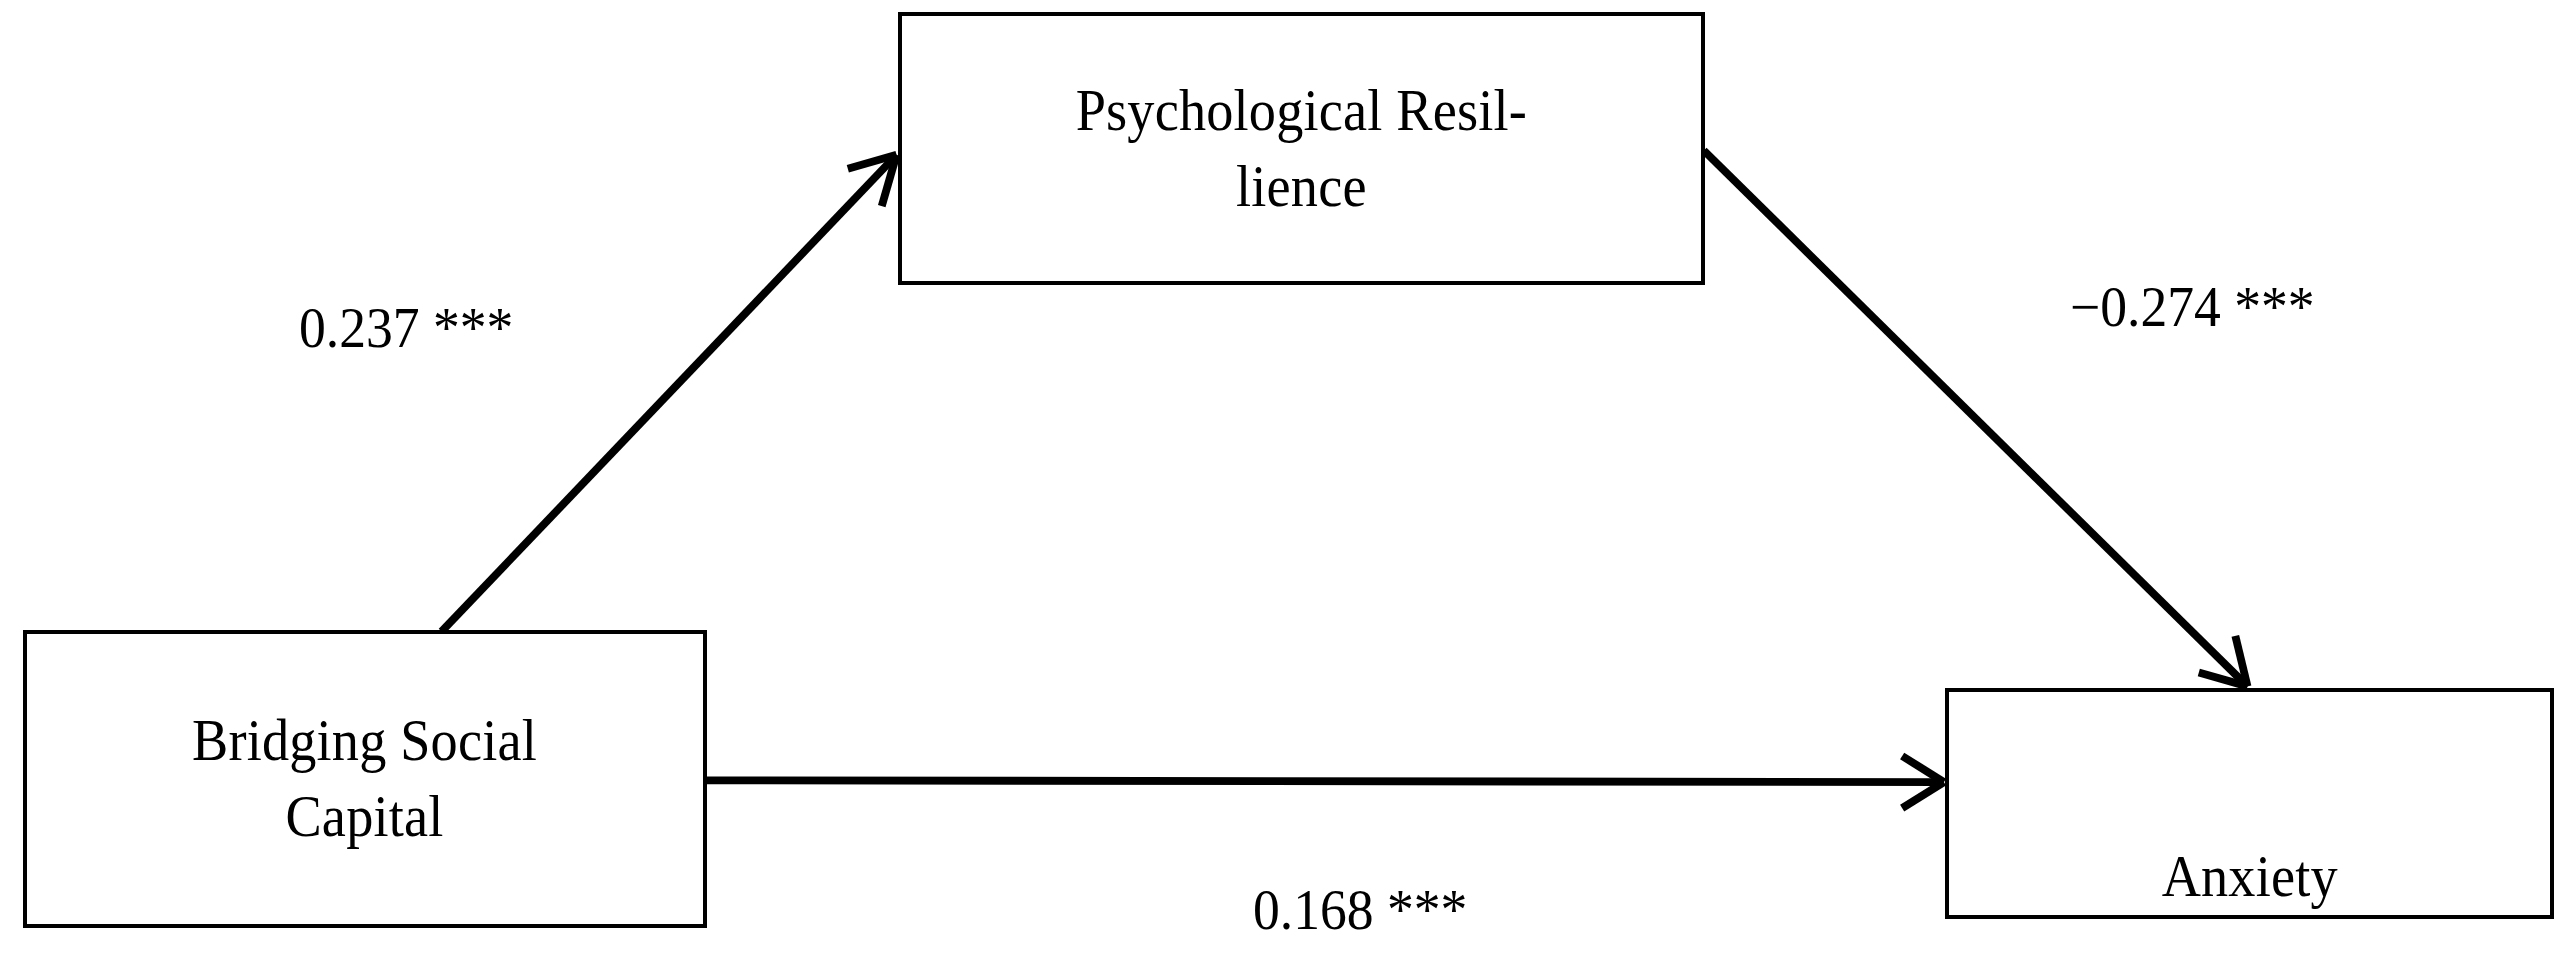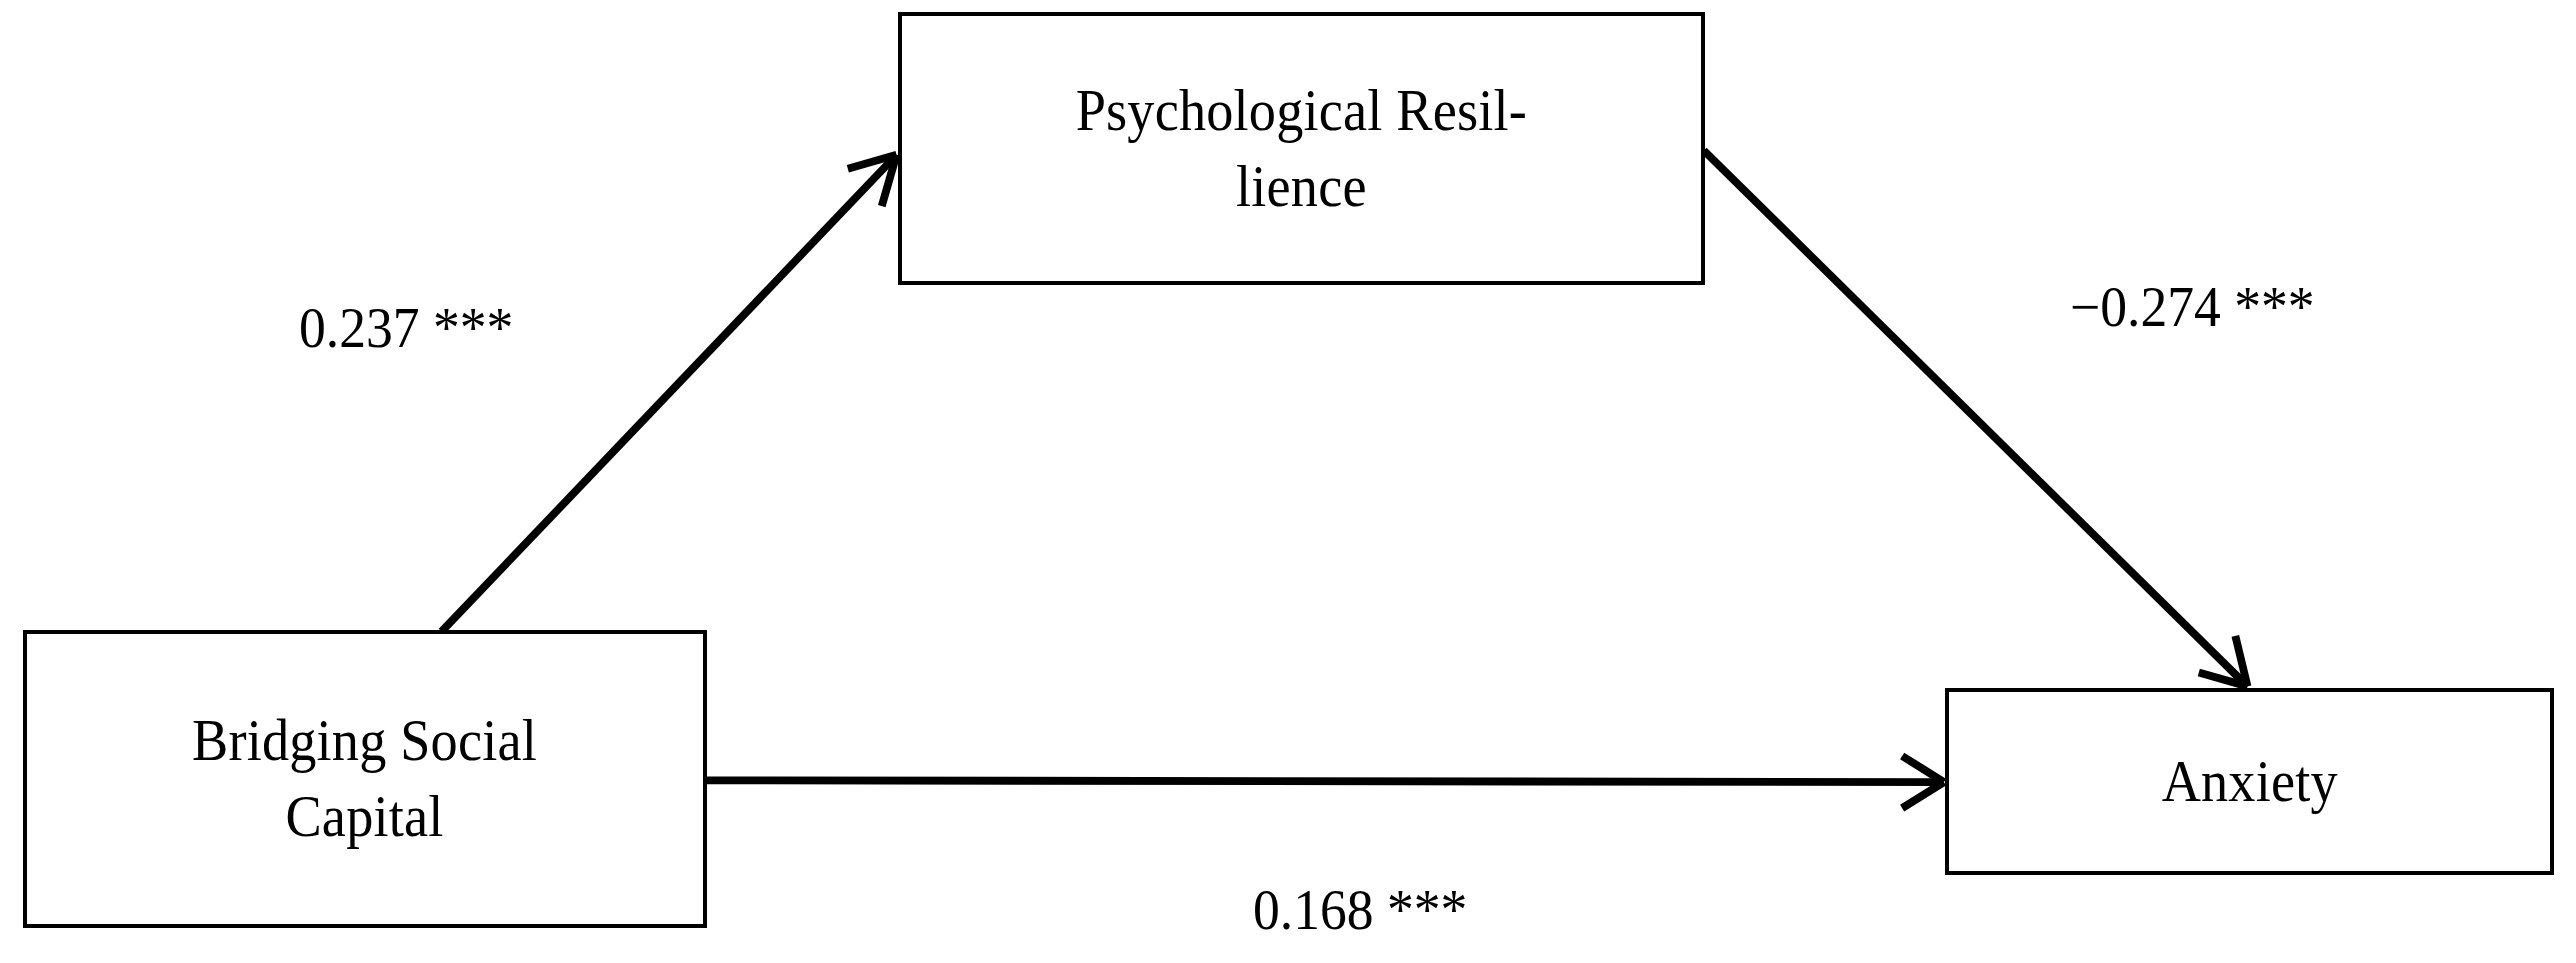--- a/index.html
+++ b/index.html
@@ -53,21 +53,22 @@
   #node-mediator {
     left: 898px;
     top: 12.2px;
     width: 807px;
     height: 273px;
   }
   #node-outcome {
     left: 1945px;
     top: 688px;
     width: 609px;
-    height: 187px;
+    height: 231px;
+    align-items: flex-end;
   }
   .edge-label {
     position: absolute;
     font-size: 57px;
     line-height: 1;
     white-space: nowrap;
     transform: scaleX(0.94);
     transform-origin: left center;
   }
   #label-a-path {

